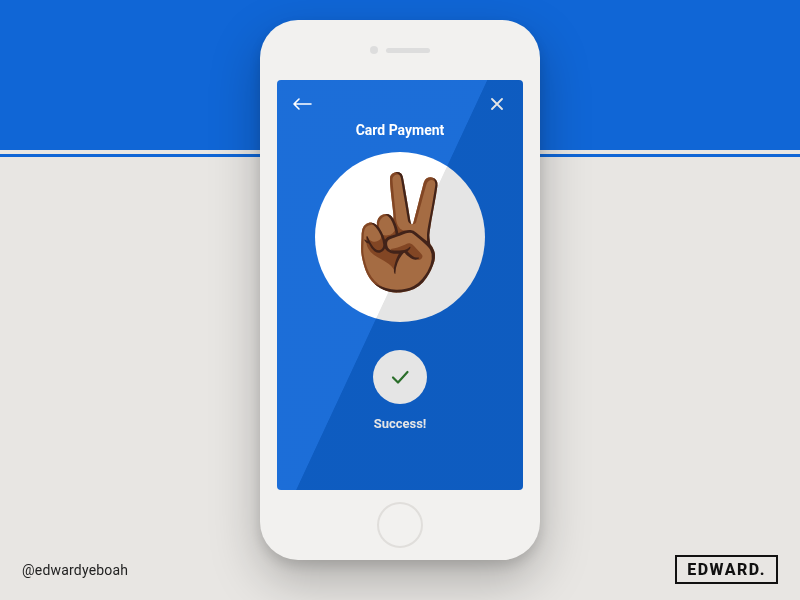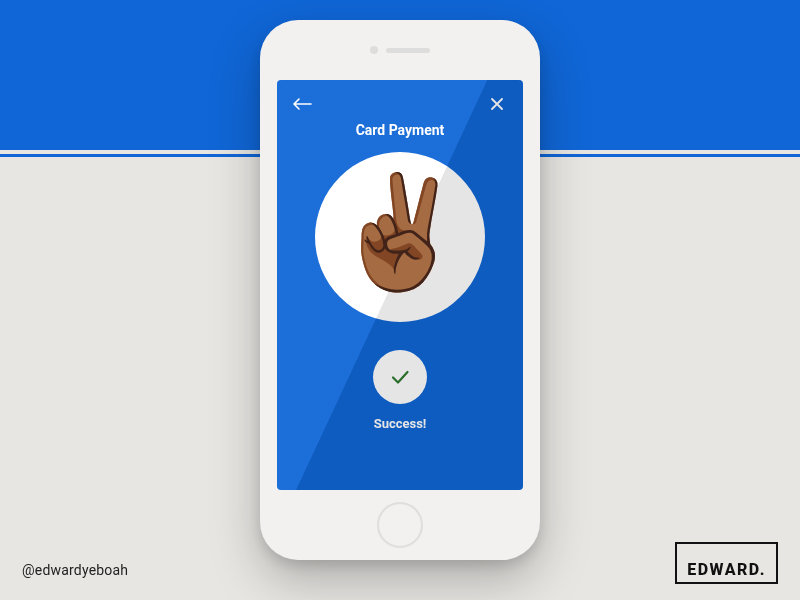--- a/index.html
+++ b/index.html
@@ -148,21 +148,21 @@
       font-size: 14px;
       color: #222;
       letter-spacing: 0.2px;
       margin-top: 20px;
     }
     .logo-box {
       position: absolute;
       bottom: 16px;
       right: 22px;
       border: 2px solid #111;
-      padding: 16px 10px 3px 10px;
+      padding: 3px 10px 3px 10px;
       font-weight: 800;
       font-size: 16px;
       letter-spacing: 1.5px;
       color: #111;
     }
   </style>
 </head>
 <body>
 
 <div class="bg-blue-band"></div>

